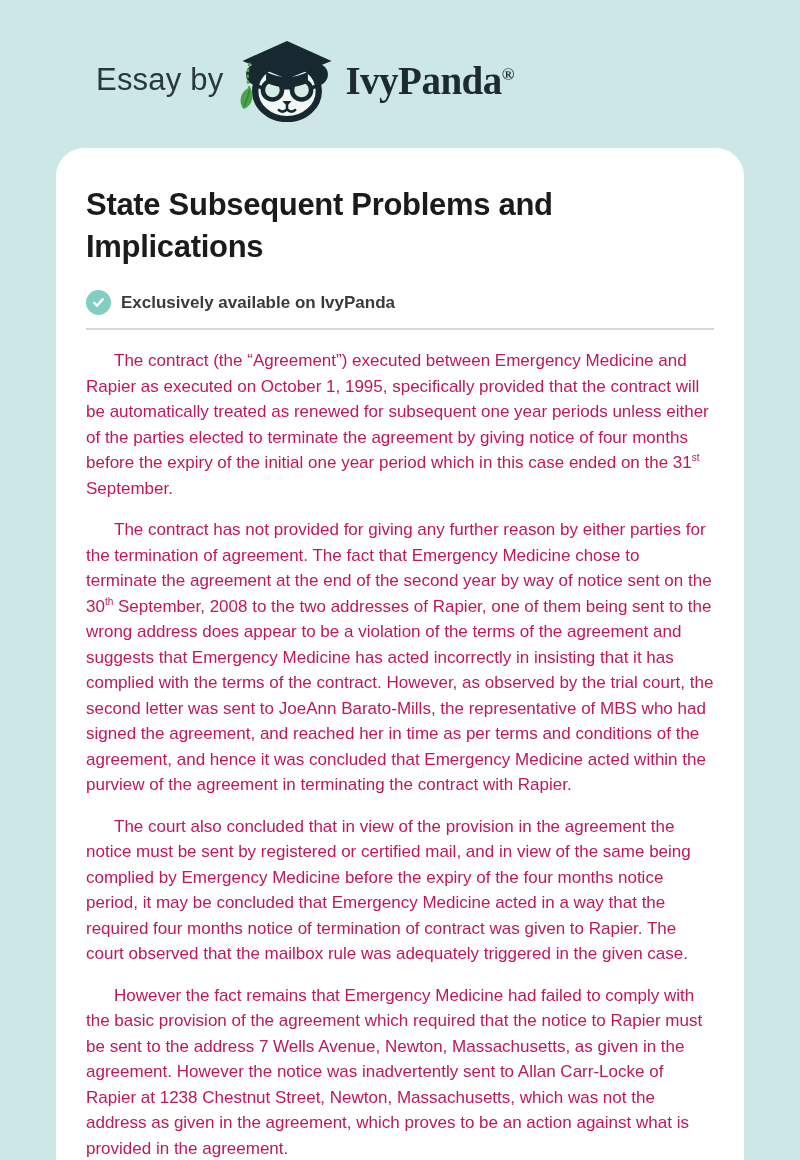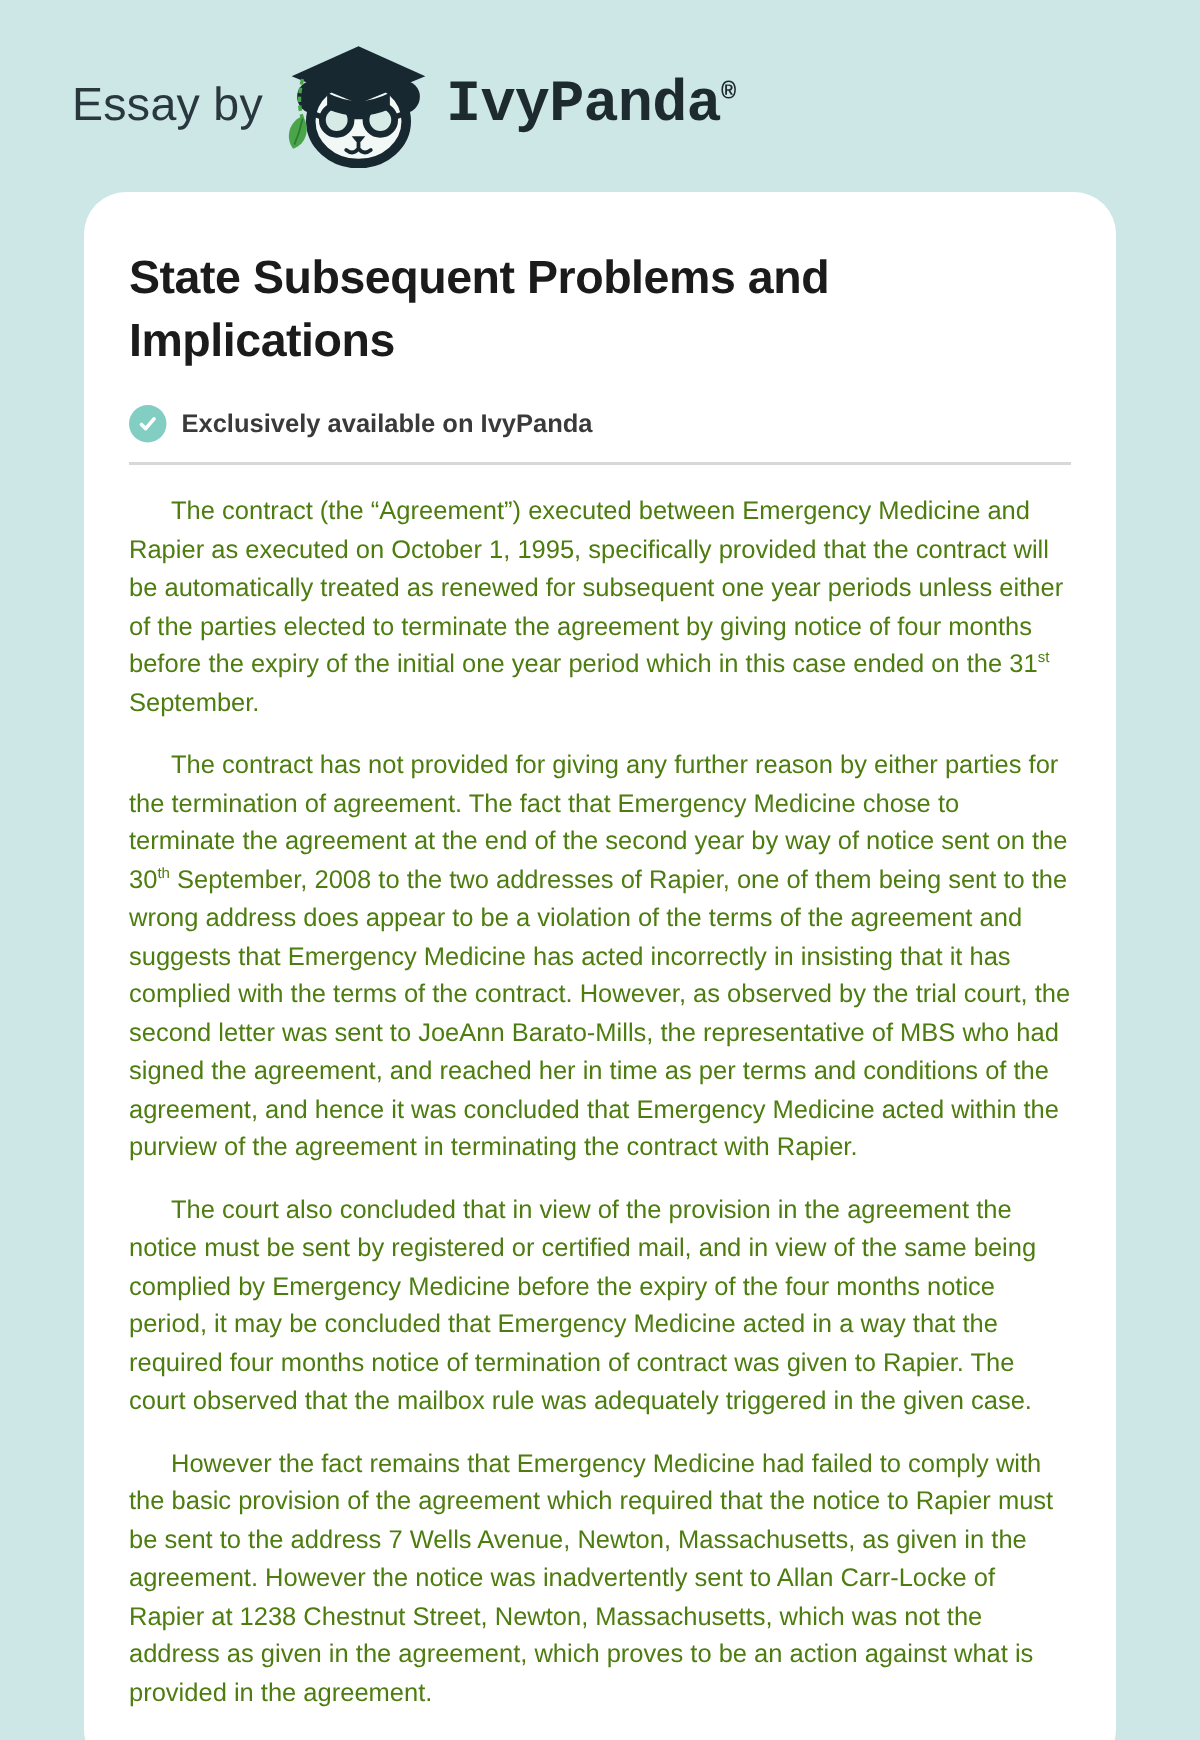--- a/index.html
+++ b/index.html
@@ -11,37 +11,38 @@
     font-family: "Liberation Sans", sans-serif;
     overflow: hidden;
   }
 
   
   .site-header {
     display: flex;
     align-items: center;
     gap: 14px;
     padding: 26px 48px 14px 48px;
-    height: 128px;
+    height: 148px;
+    margin-left: 48px;
   }
   .essay-by {
     font-size: 31px;
     color: #29383f;
     letter-spacing: 0.2px;
   }
   .logo-link {
     display: flex;
     align-items: center;
     gap: 8px;
     text-decoration: none;
     cursor: pointer;
   }
   .logo-svg { display: block; }
   .brand {
-    font-family: Liberation Mono, monospace;
+    font-family: Liberation Serif, serif;
     font-weight: 700;
     font-size: 39px;
     color: #1d2b31;
     letter-spacing: -0.5px;
   }
   .brand sup {
     font-size: 17px;
     vertical-align: super;
     line-height: 0;
     font-weight: 700;
@@ -90,21 +91,21 @@
   .divider {
     border: none;
     border-top: 2px solid #d8d8d8;
     margin: 0 0 18px 0;
   }
 
   .essay-body p {
     margin: 0 0 16px 0;
     font-size: 17px;
     line-height: 25.5px;
-    color: #4d7c0f;
+    color: #be185d;
     text-indent: 28px;
   }
   .essay-body p:last-child { margin-bottom: 0; }
   .essay-body sup {
     font-size: 10px;
     vertical-align: super;
     line-height: 0;
   }
 </style>
 </head>

